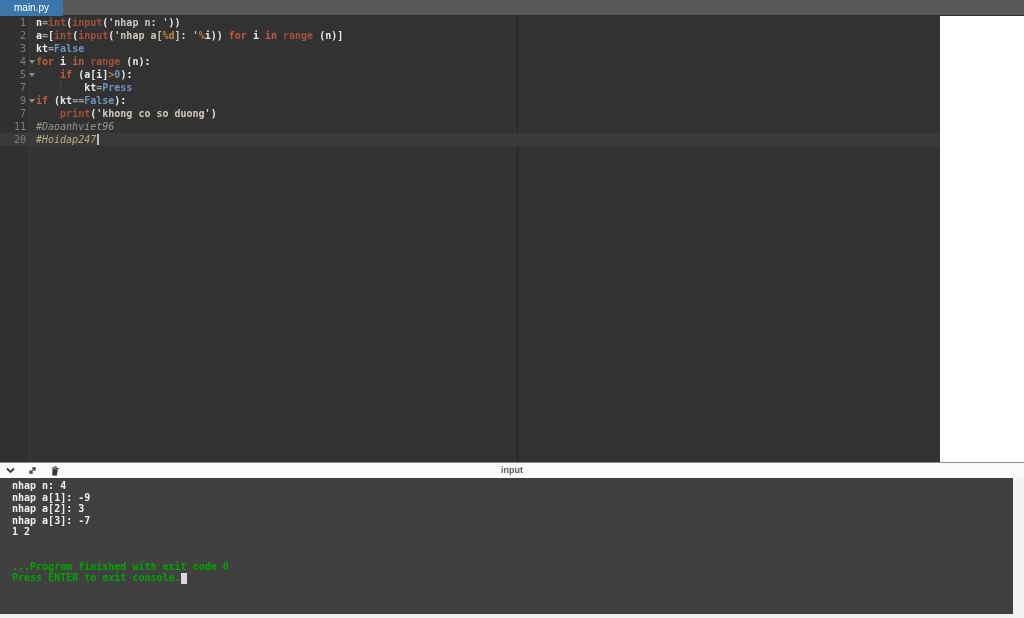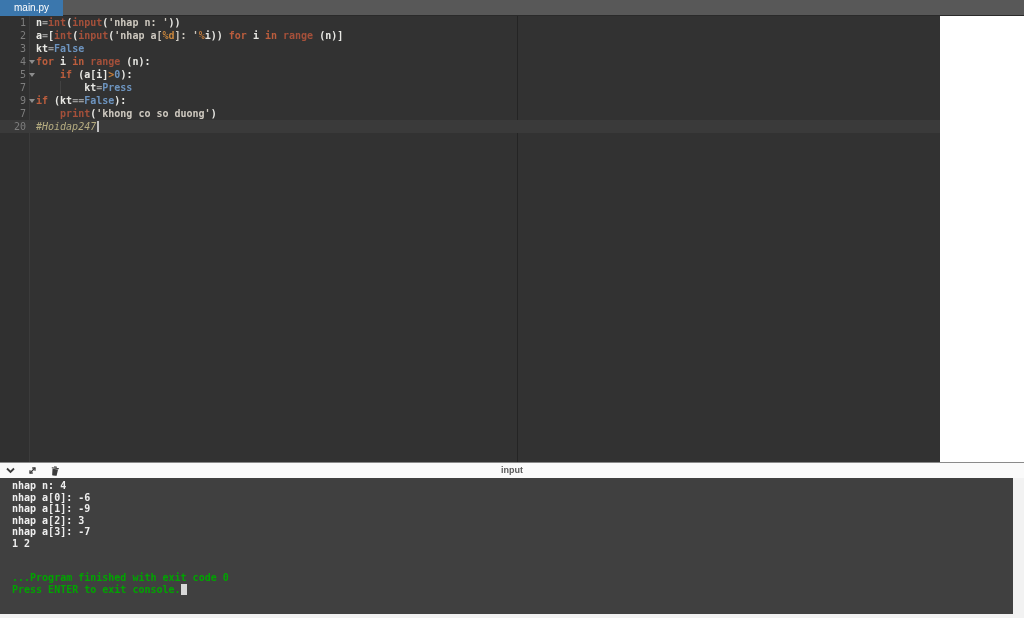--- a/index.html
+++ b/index.html
@@ -78,20 +78,21 @@
   <div class="print-margin"></div>
   <div class="elines">
       <div class="eline"><span class="lnum">1</span><span class="foldslot"></span><span class="tv">n</span><span class="to">=</span><span class="tf">int</span><span class="tp">(</span><span class="tf">input</span><span class="tp">(</span><span class="ts">'nhap n: '</span><span class="tp">))</span></div>
       <div class="eline"><span class="lnum">2</span><span class="foldslot"></span><span class="tv">a</span><span class="to">=</span><span class="tp">[</span><span class="tf">int</span><span class="tp">(</span><span class="tf">input</span><span class="tp">(</span><span class="ts">'nhap a[</span><span class="tsf">%d</span><span class="ts">]: '</span><span class="tof">%</span><span class="tv">i</span><span class="tp">))</span><span class="tp"> </span><span class="tk">for</span><span class="tp"> </span><span class="tv">i</span><span class="tp"> </span><span class="tk">in</span><span class="tp"> </span><span class="tf">range</span><span class="tp"> (</span><span class="tv">n</span><span class="tp">)]</span></div>
       <div class="eline"><span class="lnum">3</span><span class="foldslot"></span><span class="tv">kt</span><span class="to">=</span><span class="tc">False</span></div>
       <div class="eline"><span class="lnum">4</span><span class="foldslot"><span class="foldtri"></span></span><span class="tk">for</span><span class="tp"> </span><span class="tv">i</span><span class="tp"> </span><span class="tk">in</span><span class="tp"> </span><span class="tf">range</span><span class="tp"> (</span><span class="tv">n</span><span class="tp">):</span></div>
       <div class="eline"><span class="lnum">5</span><span class="foldslot"><span class="foldtri"></span></span><span class="tp">    </span><span class="tk">if</span><span class="tp"> (</span><span class="tv">a</span><span class="tp">[</span><span class="tv">i</span><span class="tp">]</span><span class="tof">&gt;</span><span class="tc">0</span><span class="tp">):</span></div>
       <div class="eline"><span class="lnum">7</span><span class="foldslot"></span><span class="iguide" style="left: 60px;"></span><span class="tp">        </span><span class="tv">kt</span><span class="to">=</span><span class="tc">Press</span></div>
       <div class="eline"><span class="lnum">9</span><span class="foldslot"><span class="foldtri"></span></span><span class="tk">if</span><span class="tp"> (</span><span class="tv">kt</span><span class="to">==</span><span class="tc">False</span><span class="tp">):</span></div>
       <div class="eline"><span class="lnum">7</span><span class="foldslot"></span><span class="tp">    </span><span class="tf">print</span><span class="tp">(</span><span class="ts">'khong co so duong'</span><span class="tp">)</span></div>
+      <div class="eline"><span class="lnum">11</span><span class="foldslot"></span><span class="tcm">#Daoanhviet96</span></div>
       <div class="eline active"><span class="lnum">20</span><span class="foldslot"></span><span class="tcm2">#Hoidap247</span><span class="caret"></span></div>
     </div>
 </div>
 
 <div class="bottom">
   <div class="ctoolbar">
     <div class="cicons">
       <span class="cicon">
         <svg width="11" height="11" viewBox="0 0 11 11">
             <polyline points="2,3.5 5.5,7 9,3.5" fill="none" stroke="#3c3c3c" stroke-width="1.8"></polyline>
@@ -113,21 +114,20 @@
               <rect x="2.4" y="2.7" width="7.2" height="1.1" fill="#3c3c3c"></rect>
               <rect x="4.6" y="1.5" width="2.8" height="1.1" fill="#3c3c3c"></rect>
             </g>
           </svg>
       </span>
     </div>
     <div class="ctitle">input</div>
   </div>
   <div class="cscreen">
       <div class="cline">nhap n: 4</div>
-      <div class="cline">nhap a[0]: -6</div>
       <div class="cline">nhap a[1]: -9</div>
       <div class="cline">nhap a[2]: 3</div>
       <div class="cline">nhap a[3]: -7</div>
       <div class="cline">1 2</div>
       <div class="cline"></div>
       <div class="cline"></div>
       <div class="cline status">...Program finished with exit code 0</div>
       <div class="cline status">Press ENTER to exit console.<span class="ccursor"></span></div>
     </div>
 </div>

